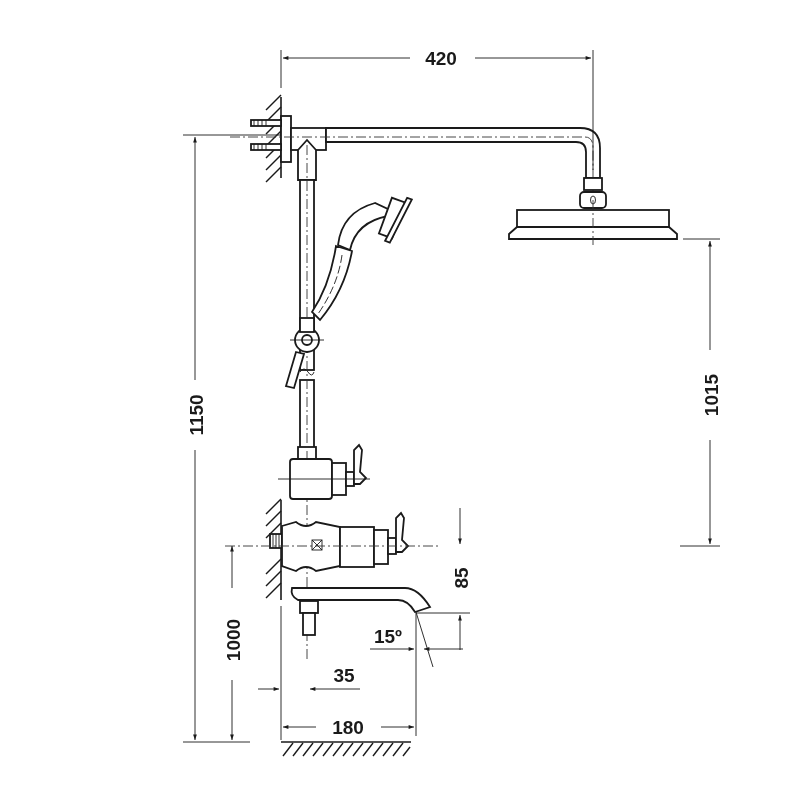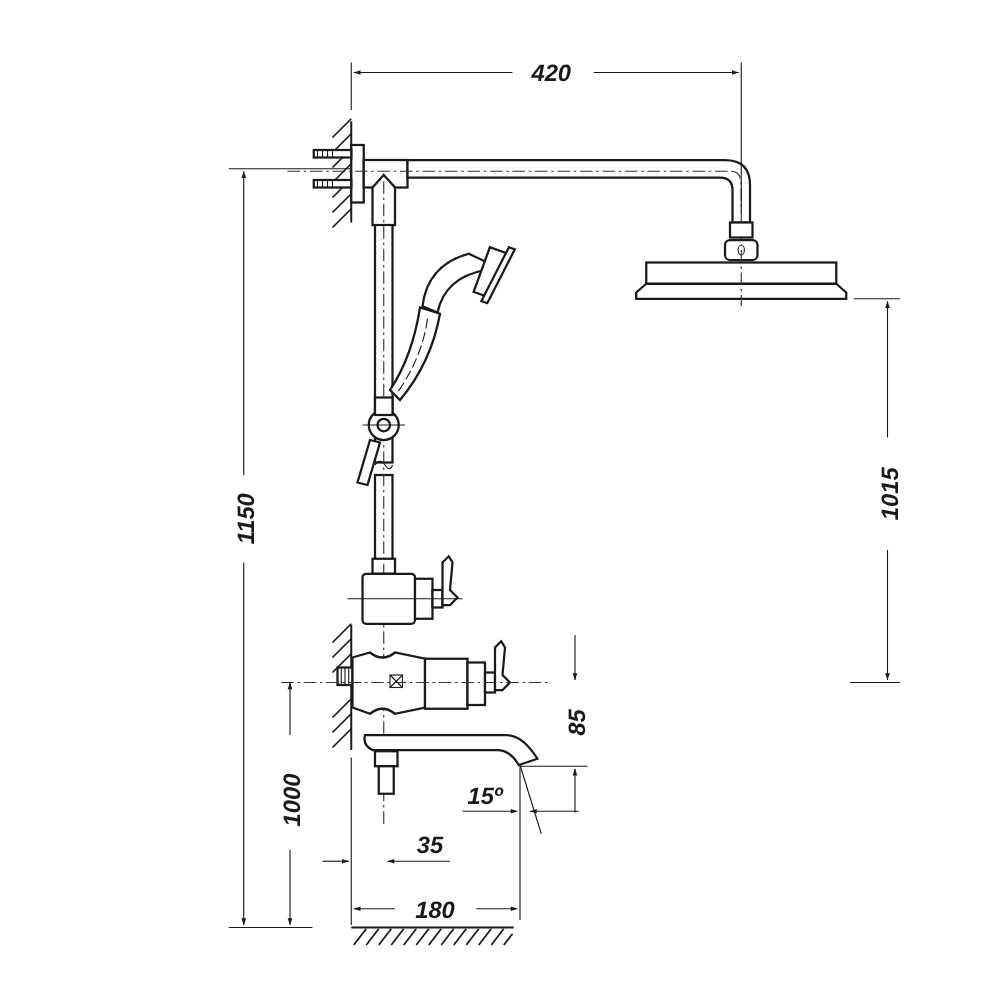--- a/index.html
+++ b/index.html
@@ -1,16 +1,16 @@
 <!DOCTYPE html>
 <html><head>
 <meta charset="utf-8">
 <style>
   html, body { margin: 0; padding: 0; background: #ffffff; }
-  #canvas { position: relative; width: 800px; height: 800px; background: #ffffff; overflow: hidden; font-style: italic; }
+  #canvas { position: relative; width: 800px; height: 800px; background: #ffffff; overflow: hidden; }
   svg { position: absolute; left: 0; top: 0; }
   .dimtext { font-family: "Liberation Sans", sans-serif; font-weight: bold; font-size: 19px; fill: #1a1a1a; }
   .ln { stroke: #1a1a1a; stroke-width: 1.6; fill: none; }
   .thin { stroke: #1a1a1a; stroke-width: 0.9; fill: none; }
   .body { stroke: #1a1a1a; stroke-width: 1.8; fill: #ffffff; }
   .center { stroke: #333; stroke-width: 0.9; fill: none; stroke-dasharray: 10 3 2 3; }
   .hatch { stroke: #1a1a1a; stroke-width: 1.4; }
 </style>
 </head>
 <body>

